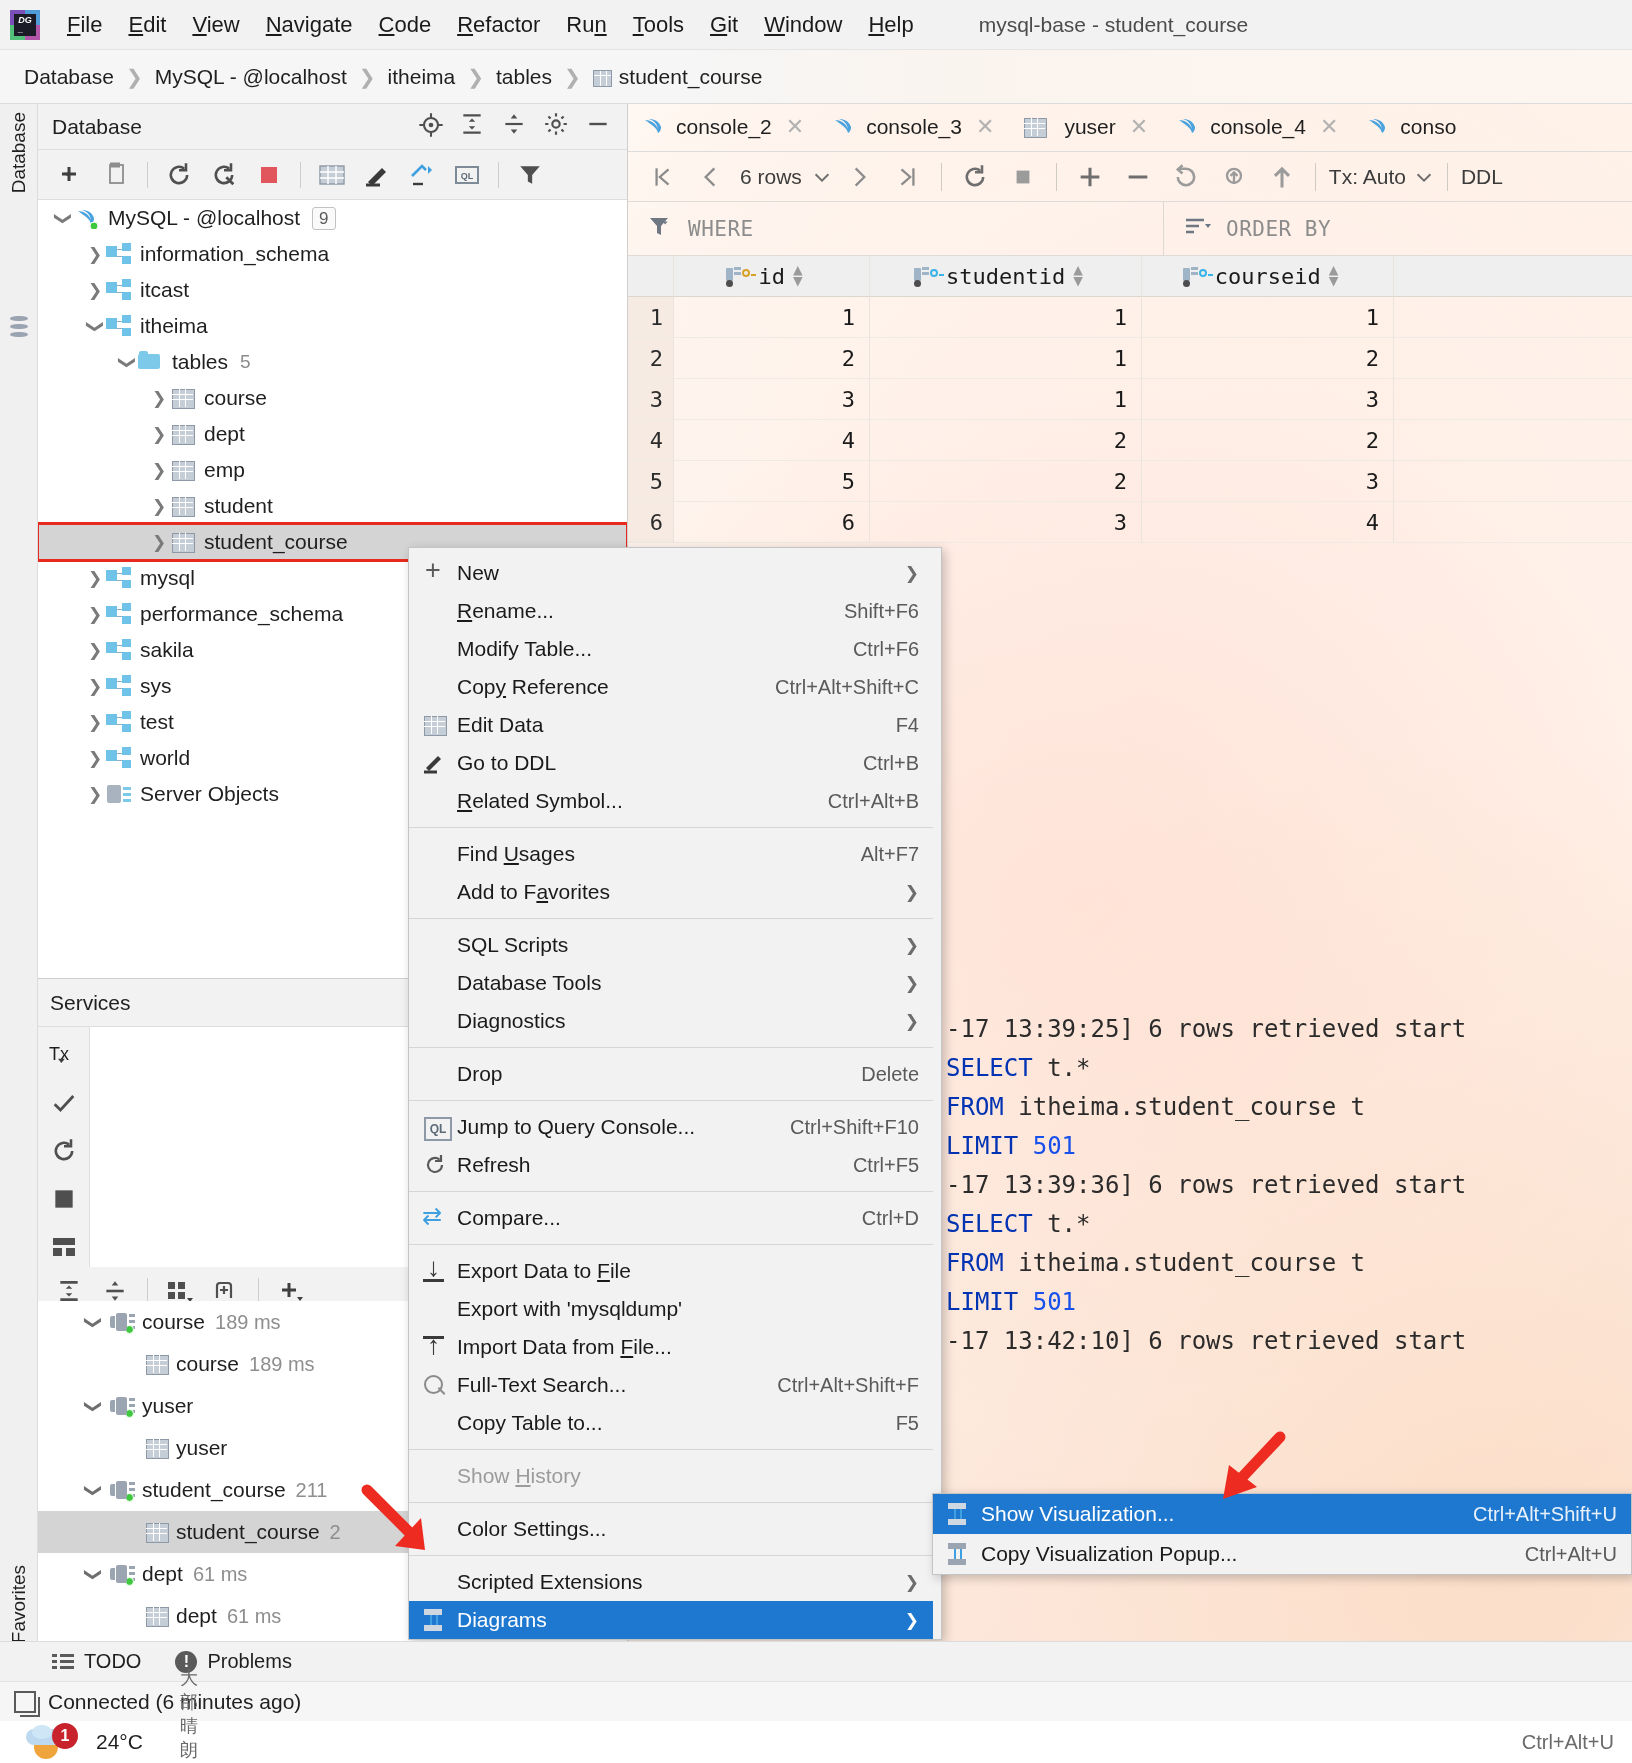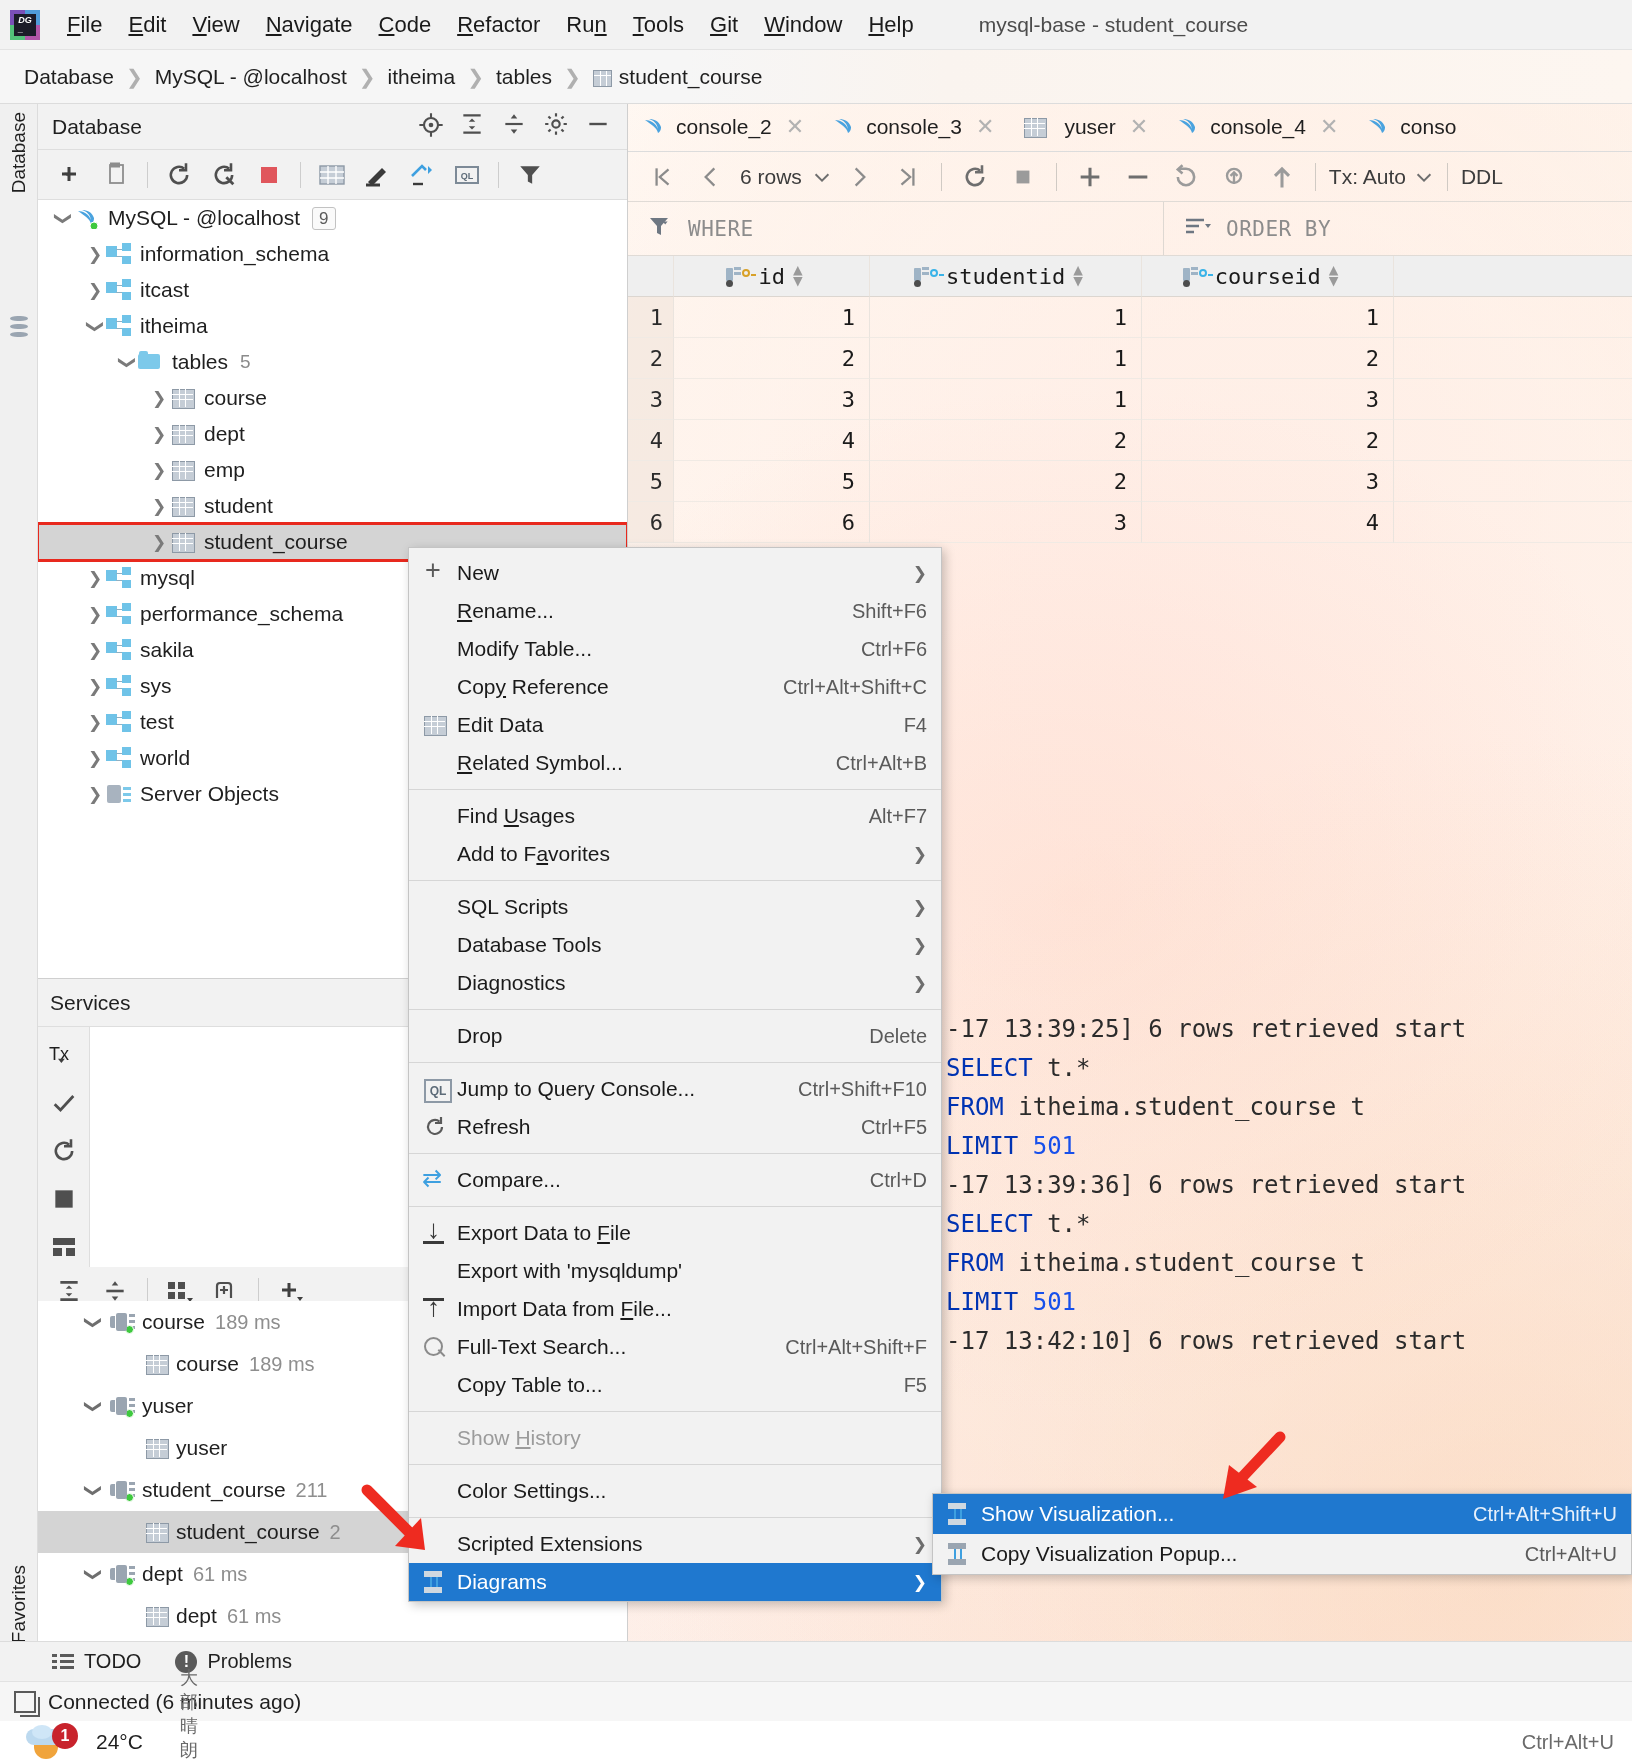--- a/index.html
+++ b/index.html
@@ -264,21 +264,21 @@
     padding-left: 6px; height: 39px; line-height: 39px; color:#2b2b2b;
   }
   .logline .kw { color: #0033b3; }
   .logline .num { color: #1750eb; }
 
   
   .ctxmenu {
     position: absolute; left: 408px; top: 547px; width: 534px;
     background: #f2f2f2; border: 1px solid #c4c4c4;
     box-shadow: 3px 3px 10px rgba(0,0,0,.22);
-    padding: 6px 0 0 0;
+    padding: 6px 8px 0 0;
   }
   .ctxitem {
     display: flex; align-items: center; height: 38px; padding: 0 14px 0 12px;
     font-size: 21px; color: #1a1a1a; white-space: nowrap; position: relative;
   }
   .ctxitem.sel { background: #1f78cf; color:#fff; }
   .ctxitem.disabled { color:#9b9b9b; }
   .ctxitem .cico { width: 30px; flex: 0 0 30px; position: relative; height: 24px; margin-right: 6px; }
   .ctxitem .clabel { flex: 1; }
   .ctxitem .clabel u { text-decoration: underline; }
@@ -1044,20 +1044,30 @@
         <span class="ckey">Ctrl+Alt+Shift+C</span>
       </div>
       <div class="ctxitem">
         <span class="cico ico-grid">
           <i></i>
         </span>
         <span class="clabel">Edit Data</span>
         <span class="ckey">F4</span>
       </div>
       <div class="ctxitem">
+        <span class="cico">
+          <svg width="28" height="24" viewBox="0 0 28 24" style="position:absolute;left:1px;top:0">
+            <path d="M4 17l12-12 3 3-12 12z" fill="#3a3a3a"></path>
+            <path d="M2 21h13" stroke="#3a3a3a" stroke-width="3"></path>
+          </svg>
+        </span>
+        <span class="clabel">Go to DDL</span>
+        <span class="ckey">Ctrl+B</span>
+      </div>
+      <div class="ctxitem">
         <span class="cico"></span>
         <span class="clabel"><u>R</u>elated Symbol...</span>
         <span class="ckey">Ctrl+Alt+B</span>
       </div>
       <div class="ctxsep"></div>
       <div class="ctxitem">
         <span class="cico"></span>
         <span class="clabel">Find <u>U</u>sages</span>
         <span class="ckey">Alt+F7</span>
       </div>

